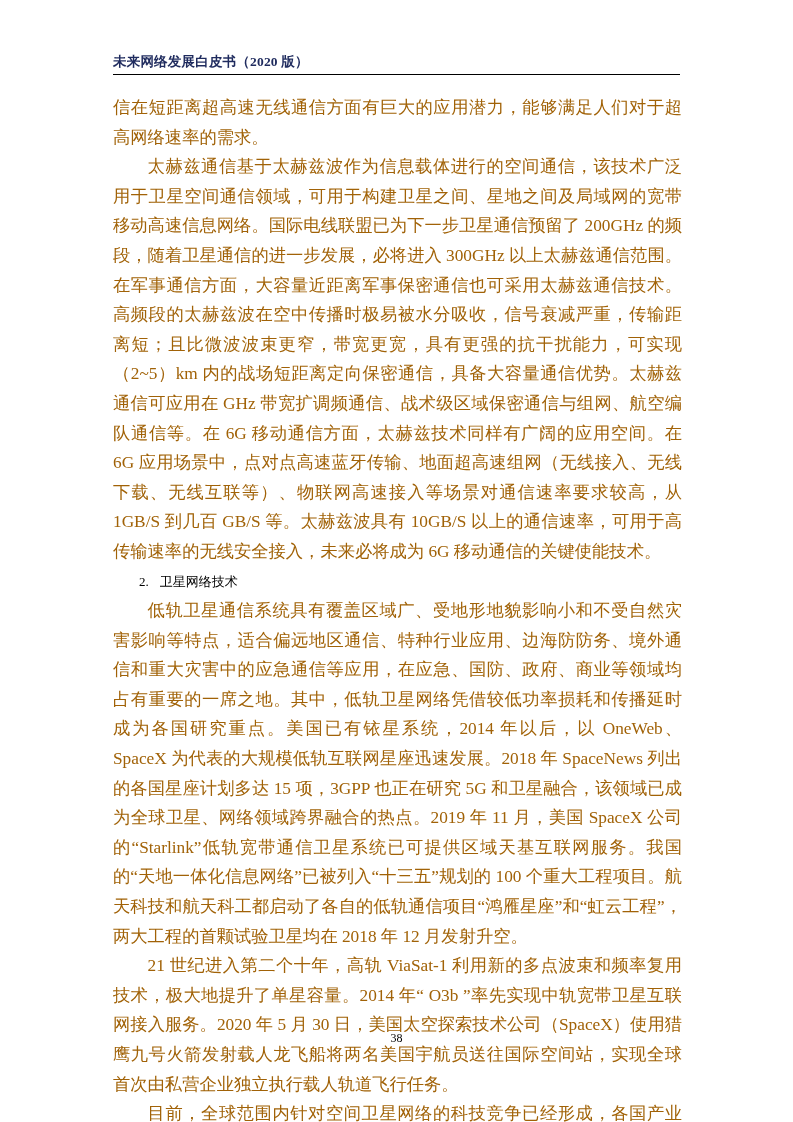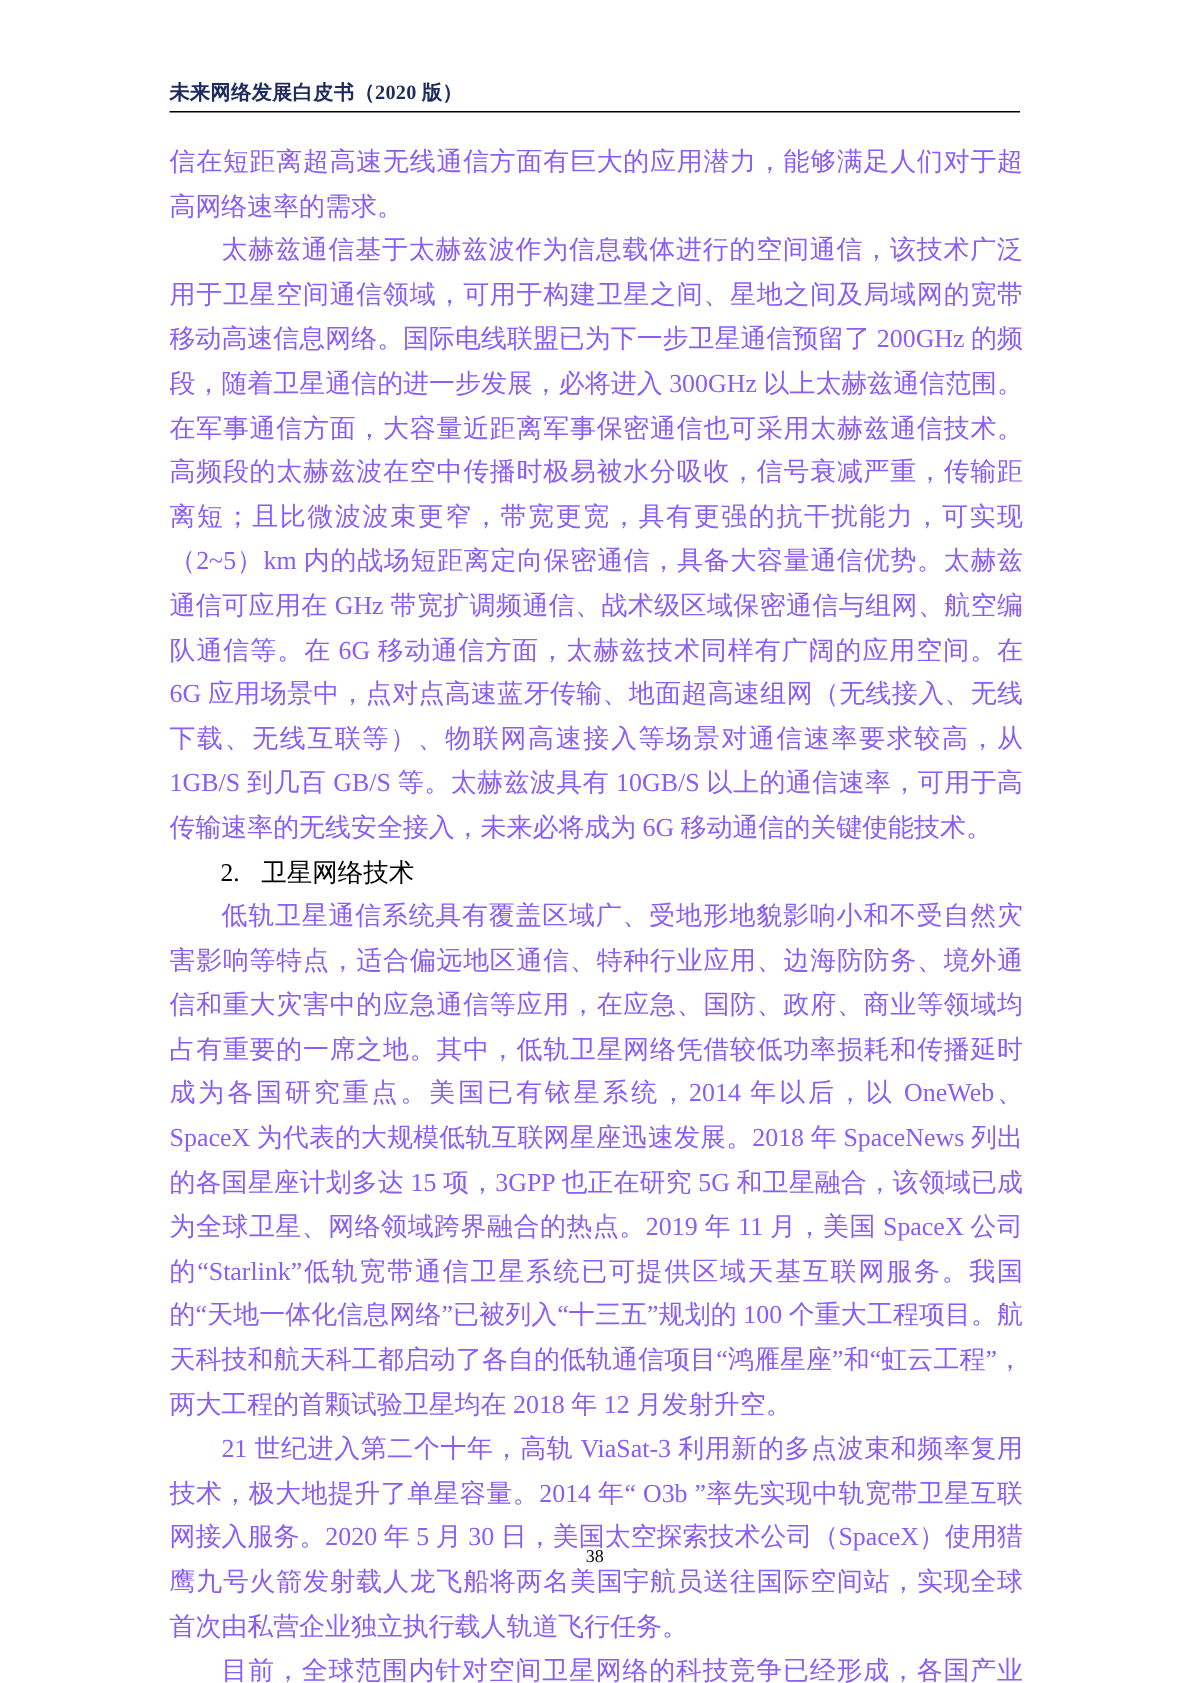--- a/index.html
+++ b/index.html
@@ -58,31 +58,31 @@
 
   p.para {
     margin: 0;
     font-size: 17.3px;
     line-height: 29.6px;
     text-align: justify;
     text-justify: inter-ideograph;
     text-align-last: left;
     letter-spacing: 0px;
     word-spacing: 0px;
-    color: #8b5cf6;
+    color: #a16207;
     font-family: Liberation Serif, serif;
   }
   p.indent {
     text-indent: 2em;
   }
 
   
   p.subheading {
     margin: 0;
-    font-size: 17px;
+    font-size: 13px;
     line-height: 29.6px;
     text-indent: 2em;
     text-align: left;
     color: #000000;
   }
   .subheading .num {
     margin-right: 0.85em;
   }
 
   
@@ -115,21 +115,21 @@
     <p class="para">信在短距离超高速无线通信方面有巨大的应用潜力，能够满足人们对于超高网络速率的需求。</p>
 
     <p class="para indent">太赫兹通信基于太赫兹波作为信息载体进行的空间通信，该技术广泛用于卫星空间通信领域，可用于构建卫星之间、星地之间及局域网的宽带移动高速信息网络。国际电线联盟已为下一步卫星通信预留了 200GHz 的频段，随着卫星通信的进一步发展，必将进入 300GHz 以上太赫兹通信范围。在军事通信方面，大容量近距离军事保密通信也可采用太赫兹通信技术。高频段的太赫兹波在空中传播时极易被水分吸收，信号衰减严重，传输距离短；且比微波波束更窄，带宽更宽，具有更强的抗干扰能力，可实现（2~5）km 内的战场短距离定向保密通信，具备大容量通信优势。太赫兹通信可应用在 GHz 带宽扩调频通信、战术级区域保密通信与组网、航空编队通信等。在 6G 移动通信方面，太赫兹技术同样有广阔的应用空间。在 6G 应用场景中，点对点高速蓝牙传输、地面超高速组网（无线接入、无线下载、无线互联等）、物联网高速接入等场景对通信速率要求较高，从 1GB/S 到几百 GB/S 等。太赫兹波具有 10GB/S 以上的通信速率，可用于高传输速率的无线安全接入，未来必将成为 6G 移动通信的关键使能技术。</p>
 
     <p class="subheading">
       <span class="num">2.</span><span>卫星网络技术</span>
     </p>
 
     <p class="para indent">低轨卫星通信系统具有覆盖区域广、受地形地貌影响小和不受自然灾害影响等特点，适合偏远地区通信、特种行业应用、边海防防务、境外通信和重大灾害中的应急通信等应用，在应急、国防、政府、商业等领域均占有重要的一席之地。其中，低轨卫星网络凭借较低功率损耗和传播延时成为各国研究重点。美国已有铱星系统，2014 年以后，以 OneWeb、SpaceX 为代表的大规模低轨互联网星座迅速发展。2018 年 SpaceNews 列出的各国星座计划多达 15 项，3GPP 也正在研究 5G 和卫星融合，该领域已成为全球卫星、网络领域跨界融合的热点。2019 年 11 月，美国 SpaceX 公司的“Starlink”低轨宽带通信卫星系统已可提供区域天基互联网服务。我国的“天地一体化信息网络”已被列入“十三五”规划的 100 个重大工程项目。航天科技和航天科工都启动了各自的低轨通信项目“鸿雁星座”和“虹云工程”，两大工程的首颗试验卫星均在 2018 年 12 月发射升空。</p>
 
-    <p class="para indent">21 世纪进入第二个十年，高轨 ViaSat-3 利用新的多点波束和频率复用技术，极大地提升了单星容量。2014 年“ O3b ”率先实现中轨宽带卫星互联网接入服务。2020 年 5 月 30 日，美国太空探索技术公司（SpaceX）使用猎鹰九号火箭发射载人龙飞船将两名美国宇航员送往国际空间站，实现全球首次由私营企业独立执行载人轨道飞行任务。</p>
+    <p class="para indent">21 世纪进入第二个十年，高轨 ViaSat-1 利用新的多点波束和频率复用技术，极大地提升了单星容量。2014 年“ O3b ”率先实现中轨宽带卫星互联网接入服务。2020 年 5 月 30 日，美国太空探索技术公司（SpaceX）使用猎鹰九号火箭发射载人龙飞船将两名美国宇航员送往国际空间站，实现全球首次由私营企业独立执行载人轨道飞行任务。</p>
 
     <p class="para indent">目前，全球范围内针对空间卫星网络的科技竞争已经形成，各国产业界、学术界纷纷投入大量资源发展空间卫星网络技术。空间网络技术具有广覆盖、全天</p>
 
   </div>
 
   <div class="footer">
     <span class="page-number">38</span>
   </div>
 
 </div>

